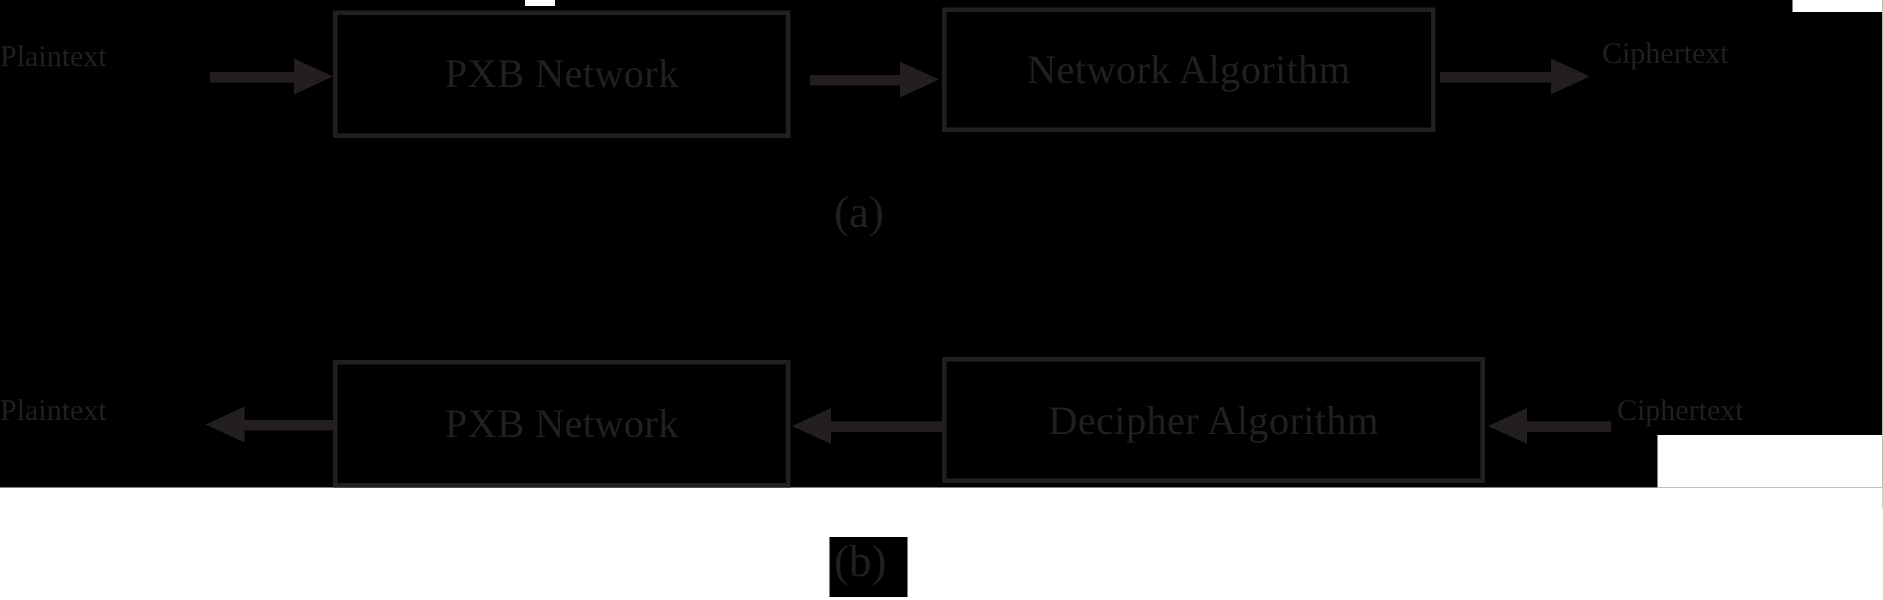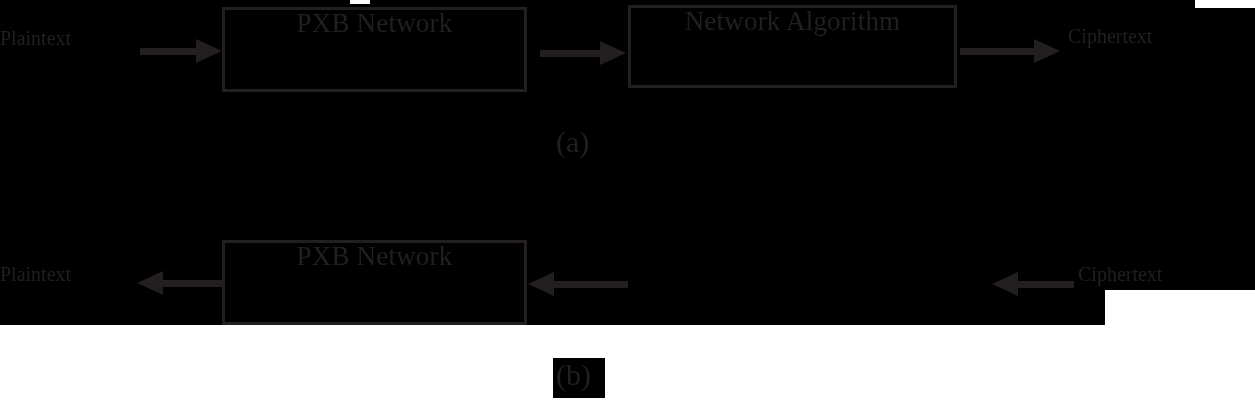--- a/index.html
+++ b/index.html
@@ -28,20 +28,21 @@
   
   #cut-br { position:absolute; left:1105px; top:290px; width:150px; height:35px; background:#ffffff; }
   #cut-tr { position:absolute; left:1195px; top:0px;   width:60px;  height:8px;  background:#ffffff; }
 
   .box {
     position: absolute;
     border: 3px solid #231f20;
     box-sizing: border-box;
     background: transparent;
     display: flex;
+    align-items: center;
     justify-content: center;
   }
   .box-label {
     color: #231f20;
     font-size: 27px;
     line-height: 1;
     white-space: nowrap;
     letter-spacing: 0.2px;
   }
   .term {
@@ -131,20 +132,23 @@
 
   <div class="box" style="left:222px; top:240px; width:305px; height:85px;">
     <span class="box-label">PXB Network</span>
   </div>
 
   <div class="arrow left" style="left:528px; top:281px; width:100px;">
     <div class="head" style="left:0;"></div>
     <div class="shaft" style="left:24px; width:76px;"></div>
   </div>
 
+  <div class="box" style="left:628px; top:238px; width:362px; height:84px;">
+    <span class="box-label">Decipher Algorithm</span>
+  </div>
 
   <div class="arrow left" style="left:992px; top:281px; width:82px;">
     <div class="head" style="left:0;"></div>
     <div class="shaft" style="left:24px; width:58px;"></div>
   </div>
 
   <div class="term" style="left:1078px; top:264px;">Ciphertext</div>
 
   <div class="caption-plate" style="left:553px; top:358px; width:52px; height:40px;"></div>
   <div class="caption" style="left:556px; top:360px;">(b)</div>

